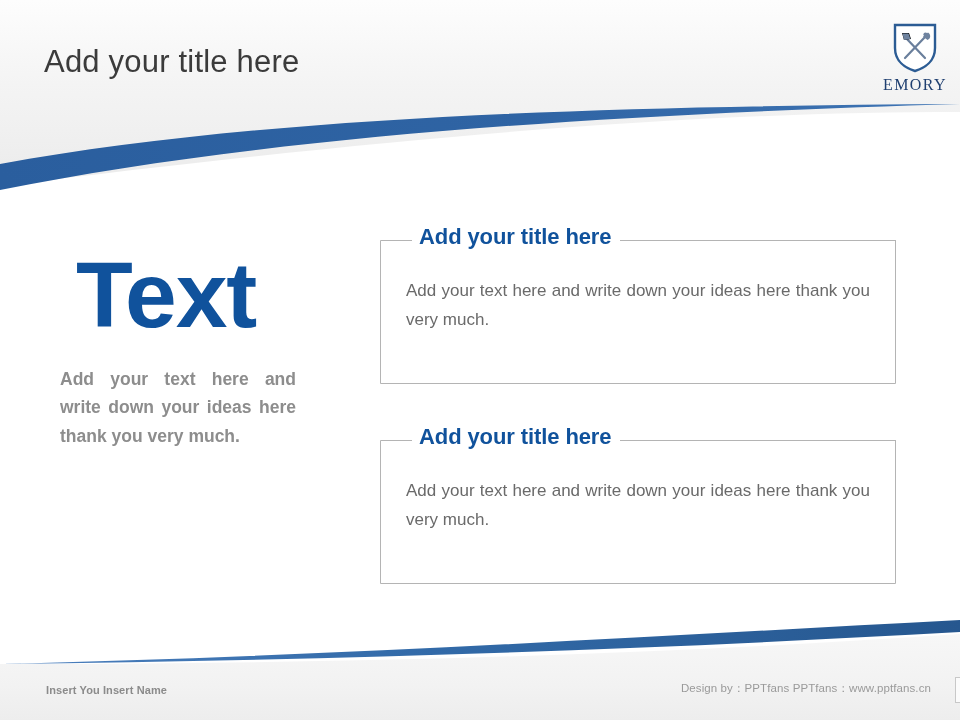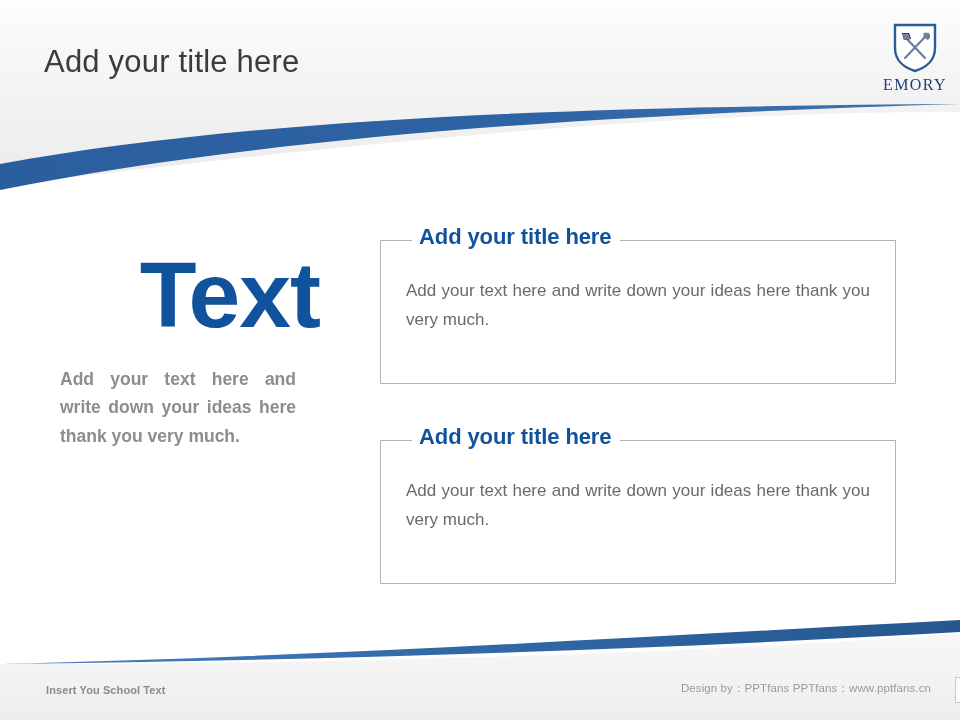--- a/index.html
+++ b/index.html
@@ -66,22 +66,21 @@
     left: 60px;
     top: 250px;
     width: 260px;
   }
   .big-text {
     font-size: 93px;
     line-height: 0.98;
     font-weight: bold;
     color: #10529c;
     letter-spacing: -1px;
-    margin: 0 0 24px 4px;
-    text-align: right;
+    margin: 0 0 24px 16px;
   }
   .left-body {
     font-size: 17.5px;
     font-weight: bold;
     color: #8d8d8d;
     line-height: 1.62;
     text-align: justify;
     text-justify: inter-word;
     margin: 0;
     width: 236px;
@@ -263,19 +262,19 @@
           <stop offset="100%" stop-color="#26578f"></stop>
         </linearGradient>
       </defs>
 
       <path d="M0,44 C320,44 640,36 960,14 V100 H0 Z" fill="url(#ftrGrad)"></path>
 
       <path d="M960,0 C620,18 330,36 0,44 C340,40 640,30 960,12 Z" fill="url(#ftrSwoosh)"></path>
     </svg>
   </div>
 
-  <div class="footer-left">Insert You School Text</div>
+  <div class="footer-left">Insert You Insert Name</div>
 
   <div class="footer-right">Design by：PPTfans  PPTfans：www.pptfans.cn</div>
 
   <div class="page-num">16</div>
 
 </div>
 
 </body></html>

